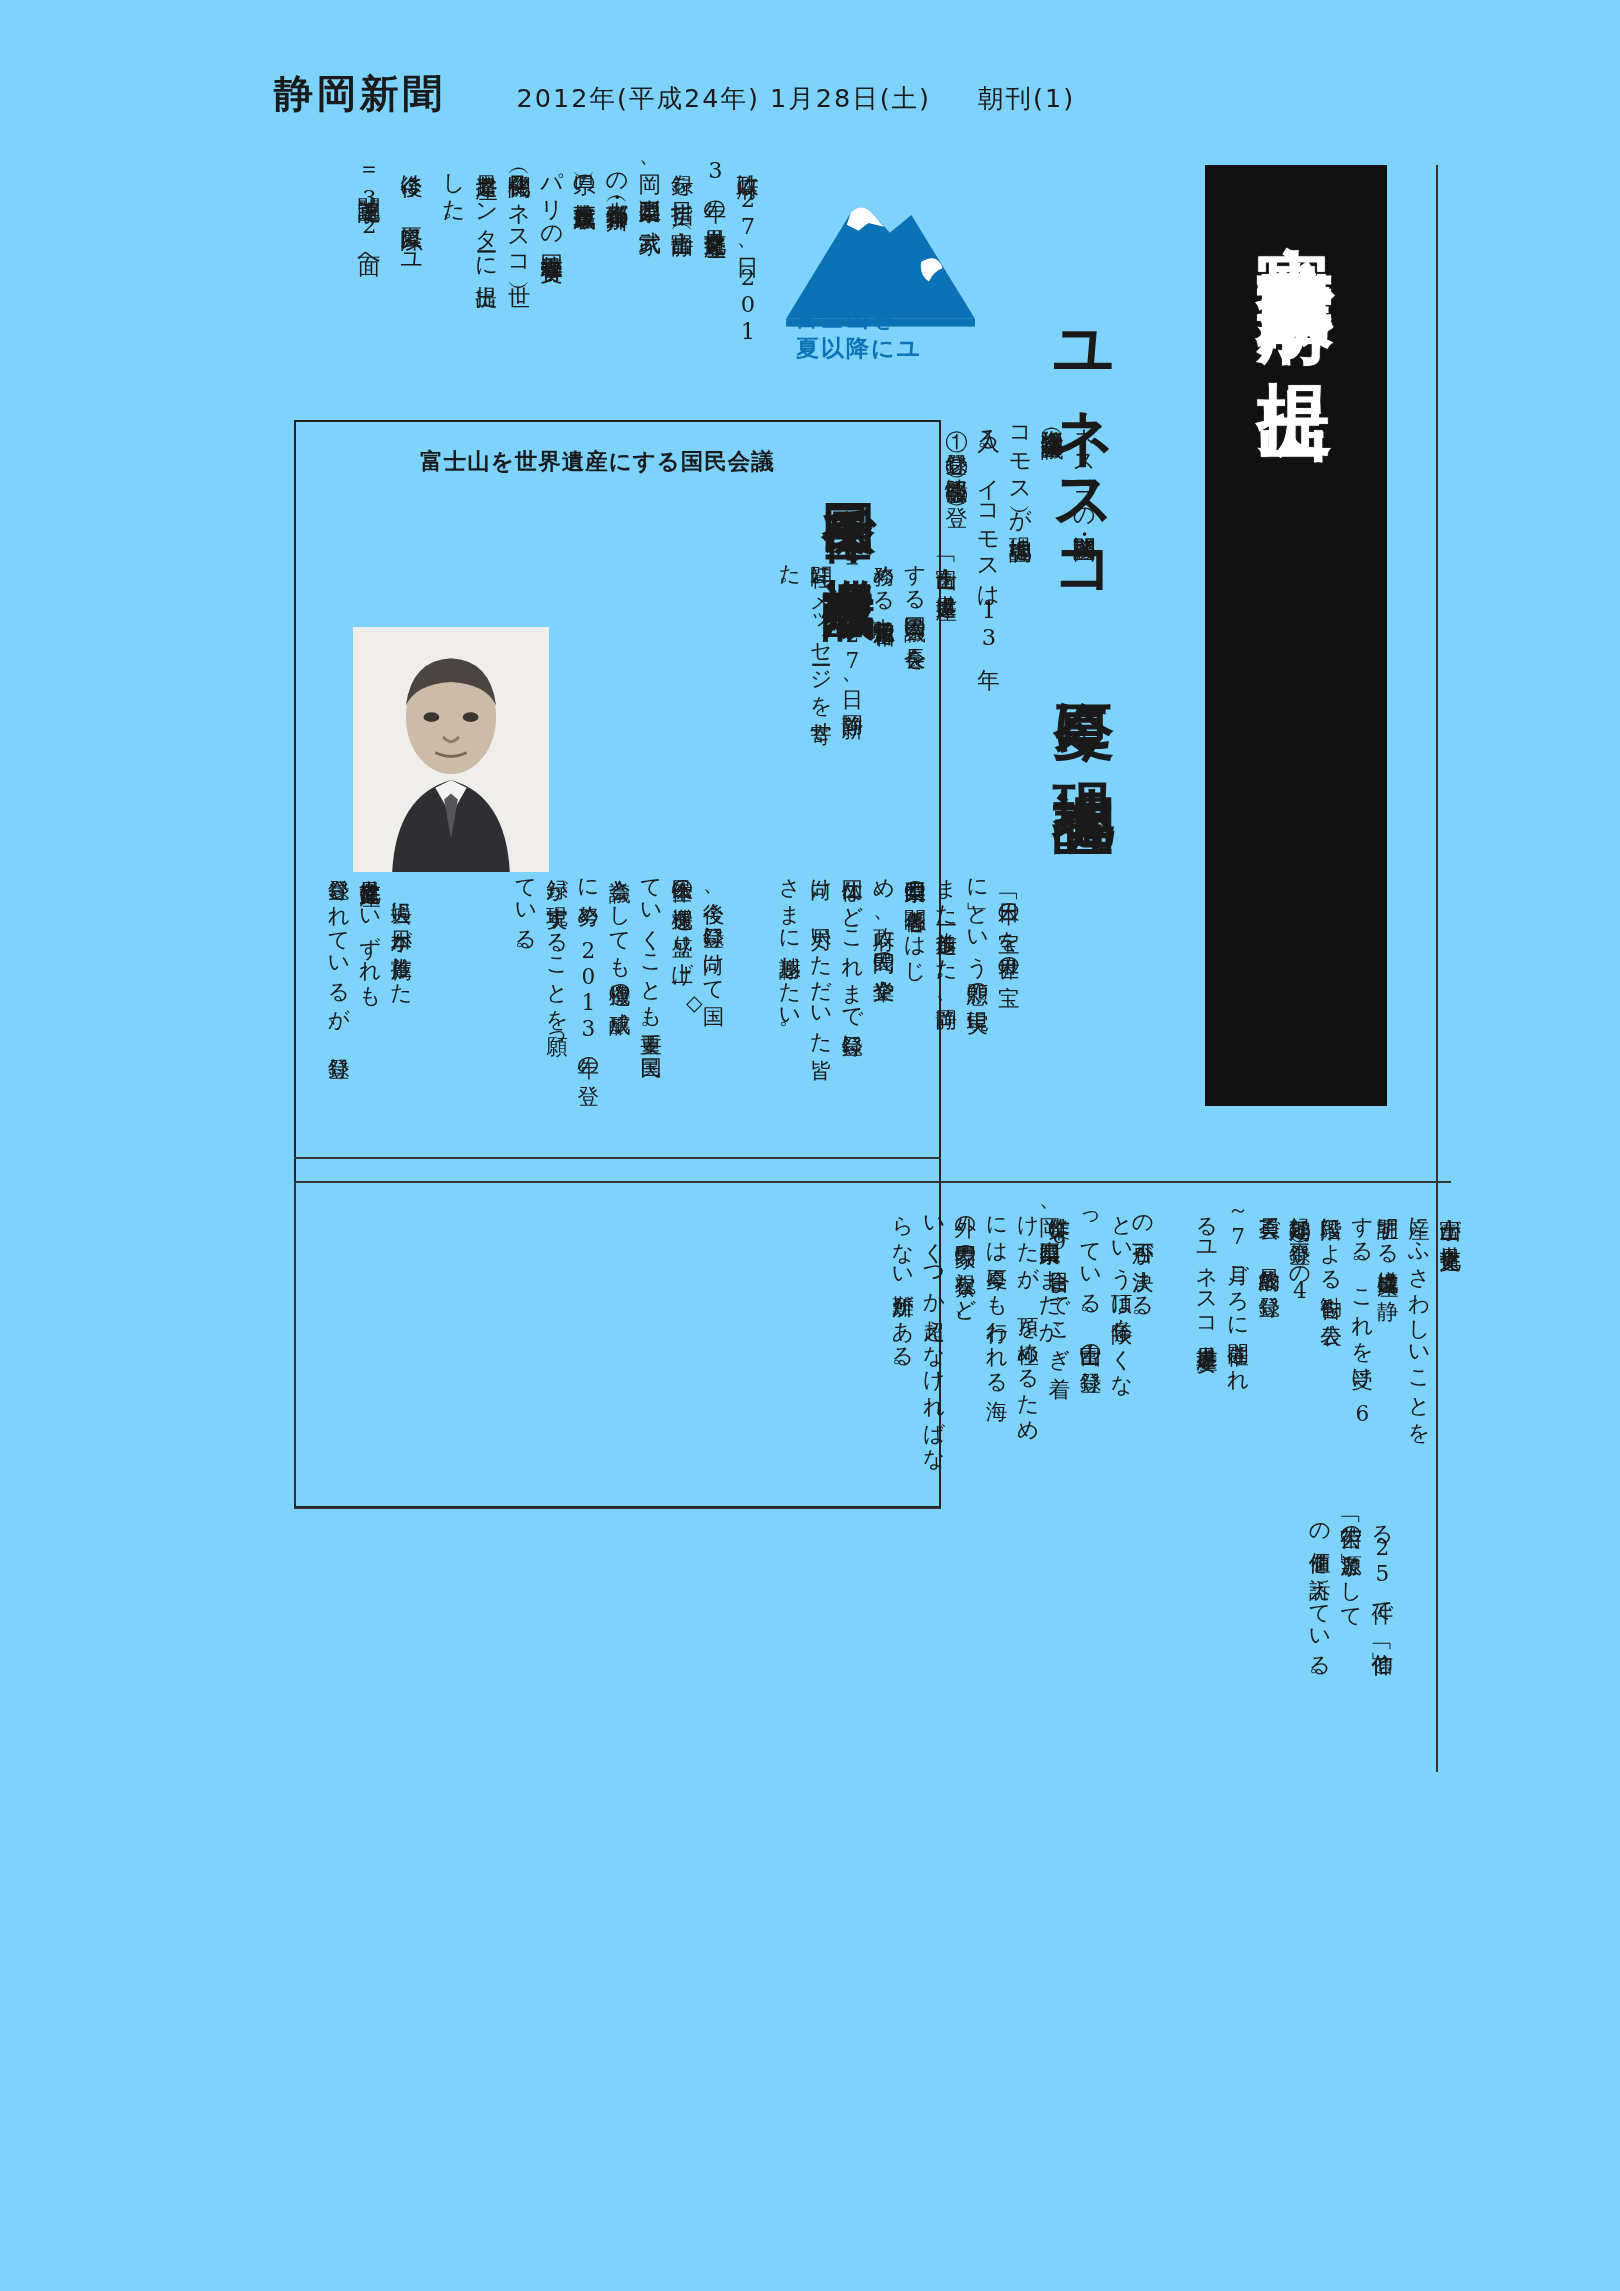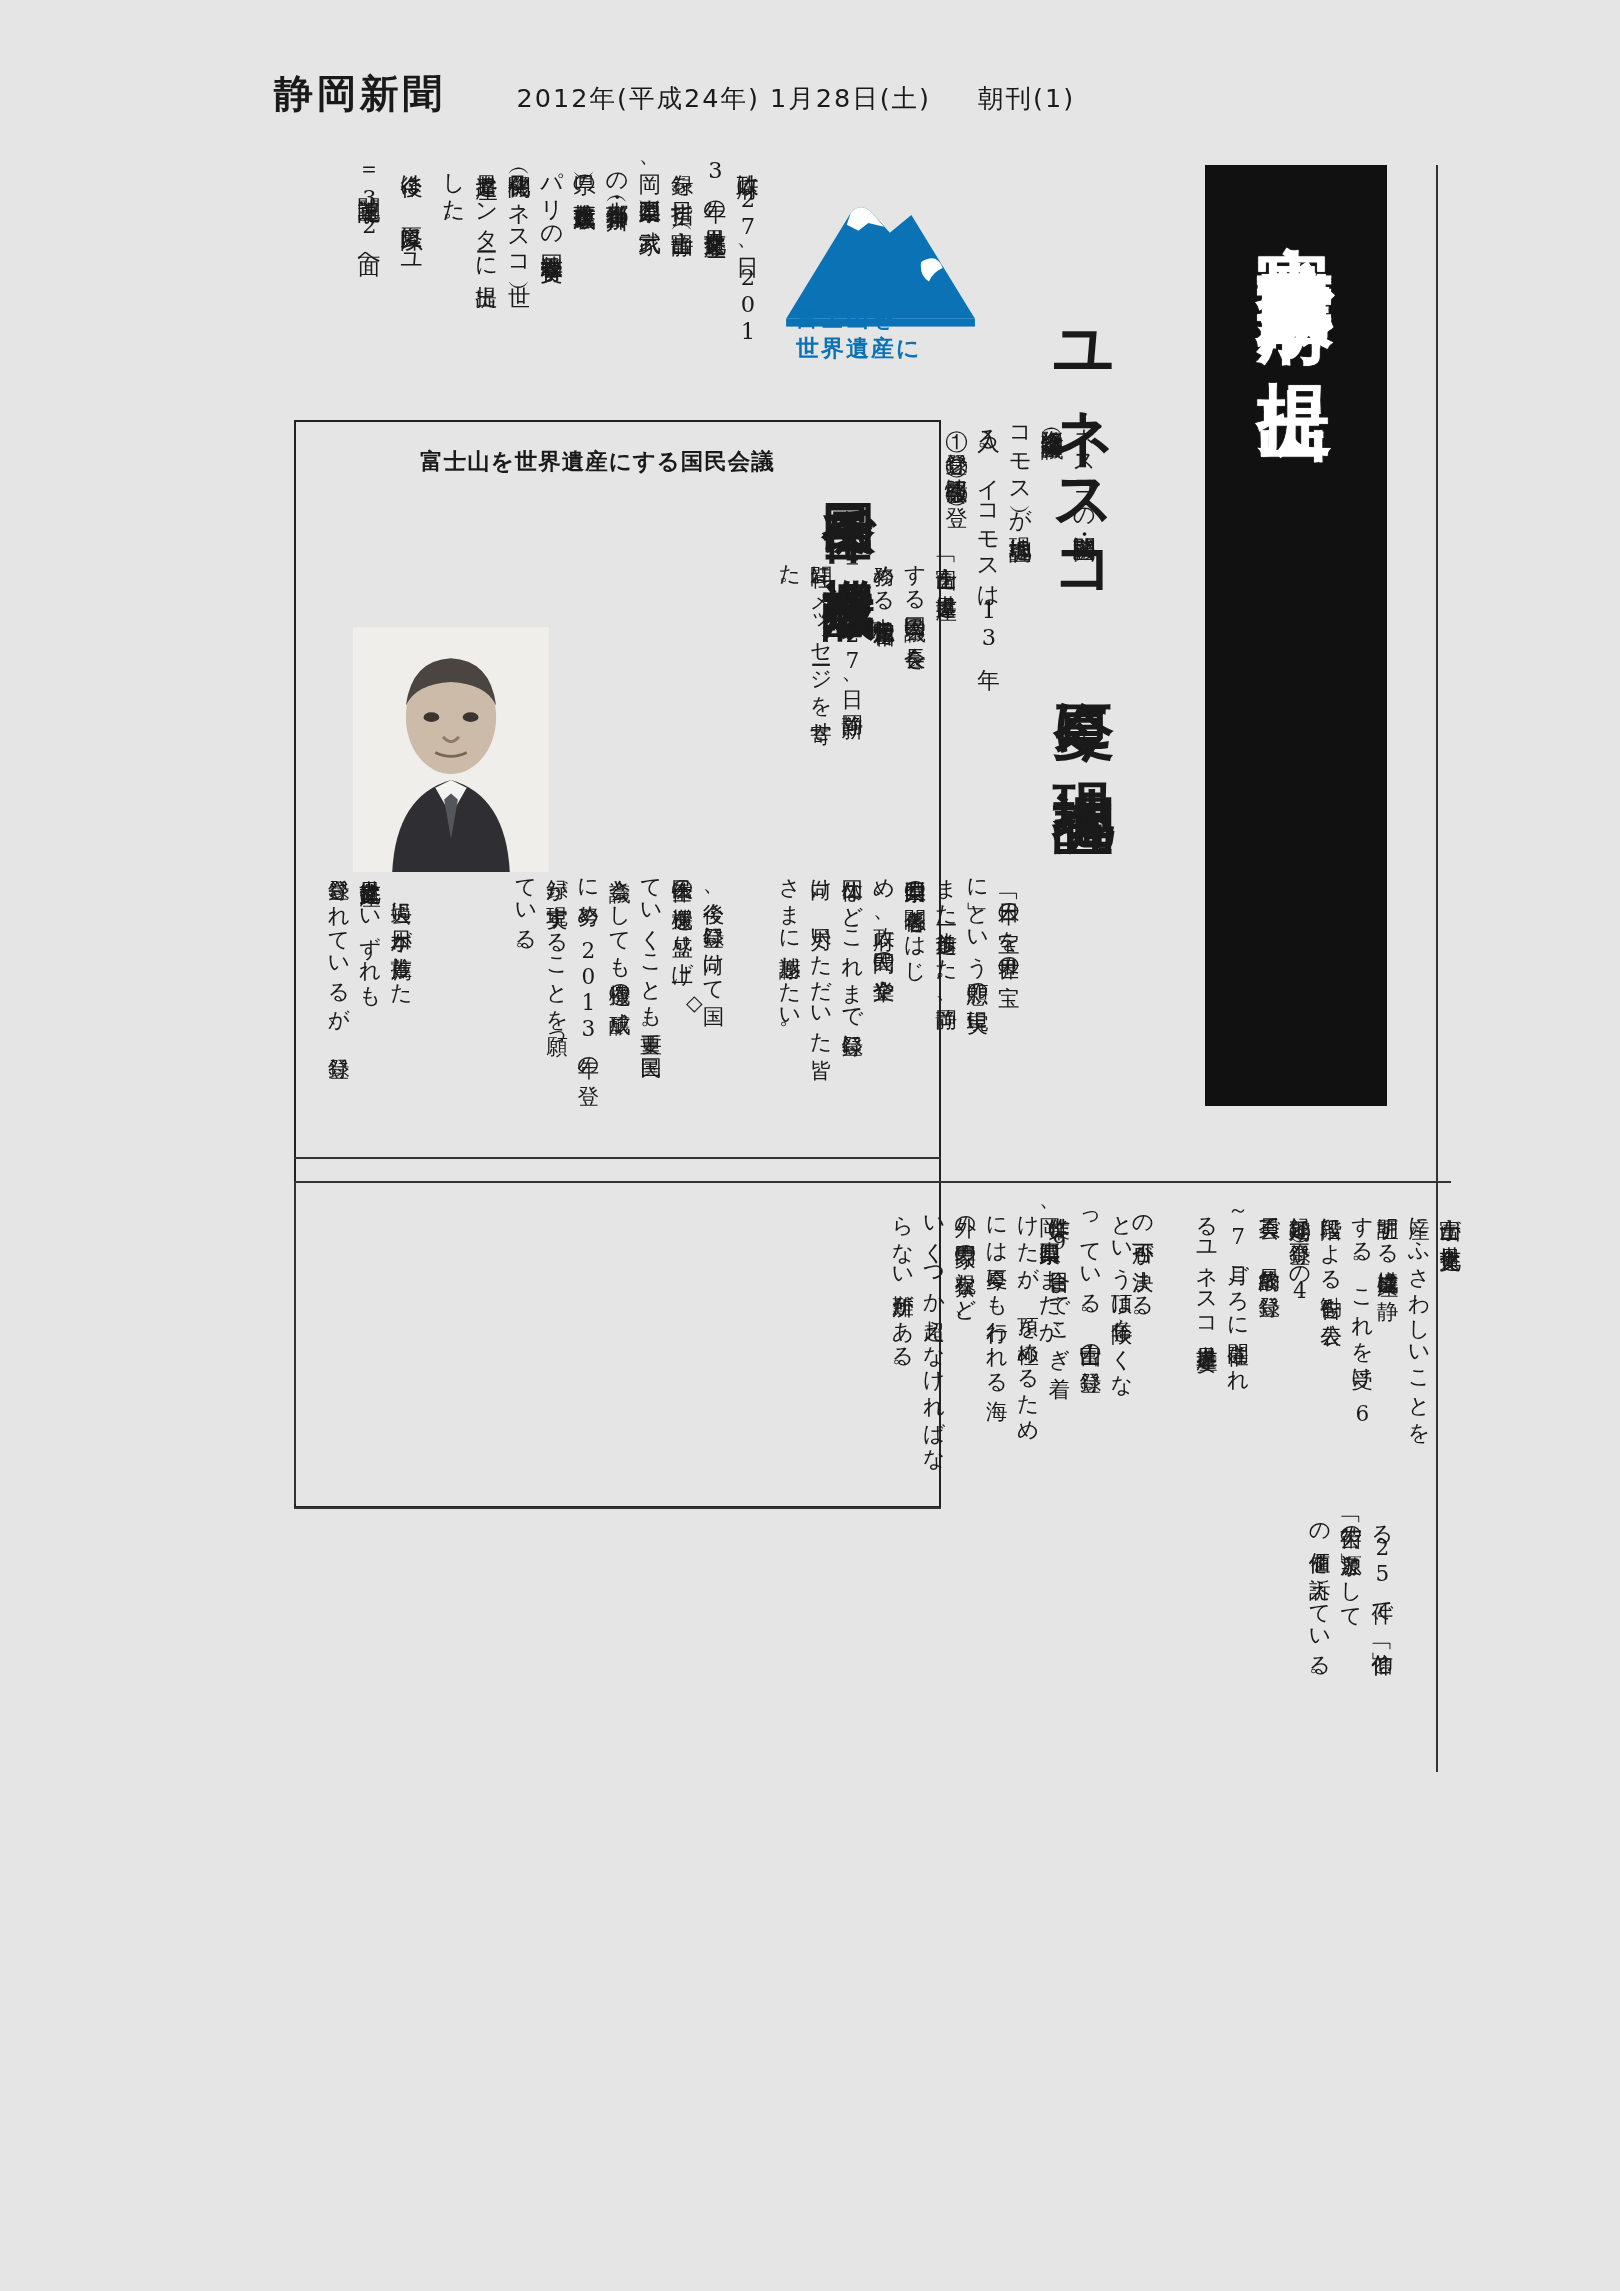--- a/index.html
+++ b/index.html
@@ -11,21 +11,21 @@
     width: 1620px;
     height: 2292px;
     position: relative;
     font-family: "DejaVu Serif", "Liberation Serif", serif;
     color: #1a1a1a;
     overflow: hidden;
   }
   .page {
     position: absolute;
     inset: 0;
-    background: #e5e5e5;
+    background: #7dd3fc;
   }
   
   .masthead {
     position: absolute;
     top: 67px;
     left: 274px;
     width: 1098px;
     height: 55px;
     display: flex;
     align-items: baseline;
@@ -267,21 +267,21 @@
   <div class="logo">
     <svg width="216" height="181" viewBox="0 0 220 185" xmlns="http://www.w3.org/2000/svg">
       <path d="M12 150 L78 42 Q88 30 100 42 L118 62 L140 44 L205 150 Z" fill="#0a72b5"></path>
       <path d="M78 42 Q88 30 100 42 L112 56 L96 52 L86 60 L74 54 Z" fill="#ffffff"></path>
       <path d="M150 92 q16 -10 22 6 q-10 4 -14 14 q-10 -6 -8 -20 z" fill="#ffffff"></path>
       <rect x="12" y="150" width="193" height="8" fill="#0a72b5"></rect>
     </svg>
   </div>
   <div class="logo-text">
     <div>富士山を</div>
-    <div>世界遺産に</div>
+    <div>夏以降にユ</div>
   </div>
 
   <div class="toplead">
     <div class="v">政府は27日、201
 3年の世界文化遺産登
 録を目指す富士山（静
 岡、山梨両県）と武家
 の古都・鎌倉（神奈川
 県）の推薦書正式版を、
 パリの国連教育科学文

